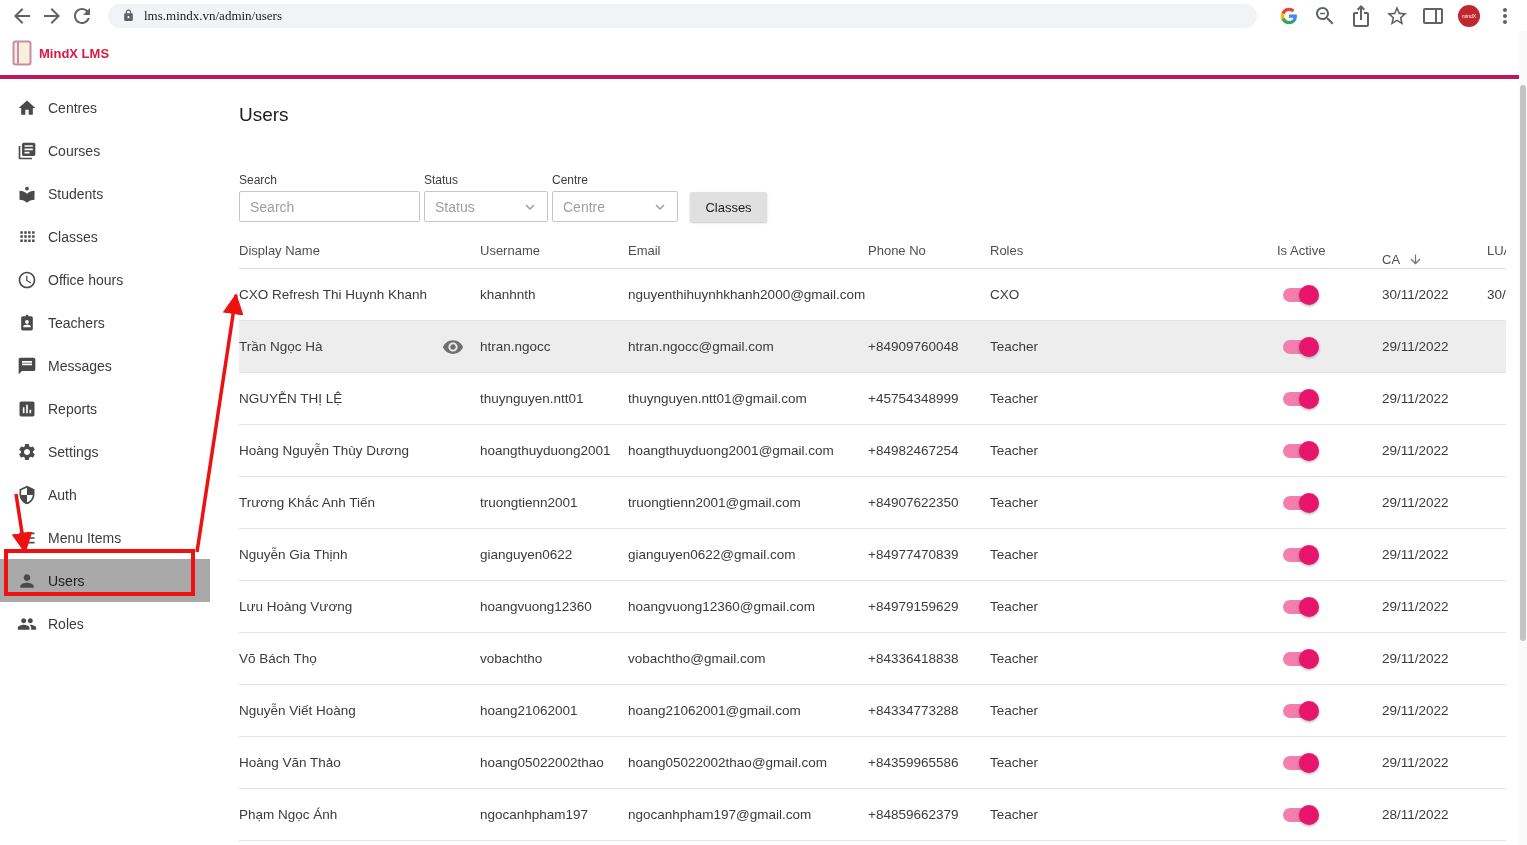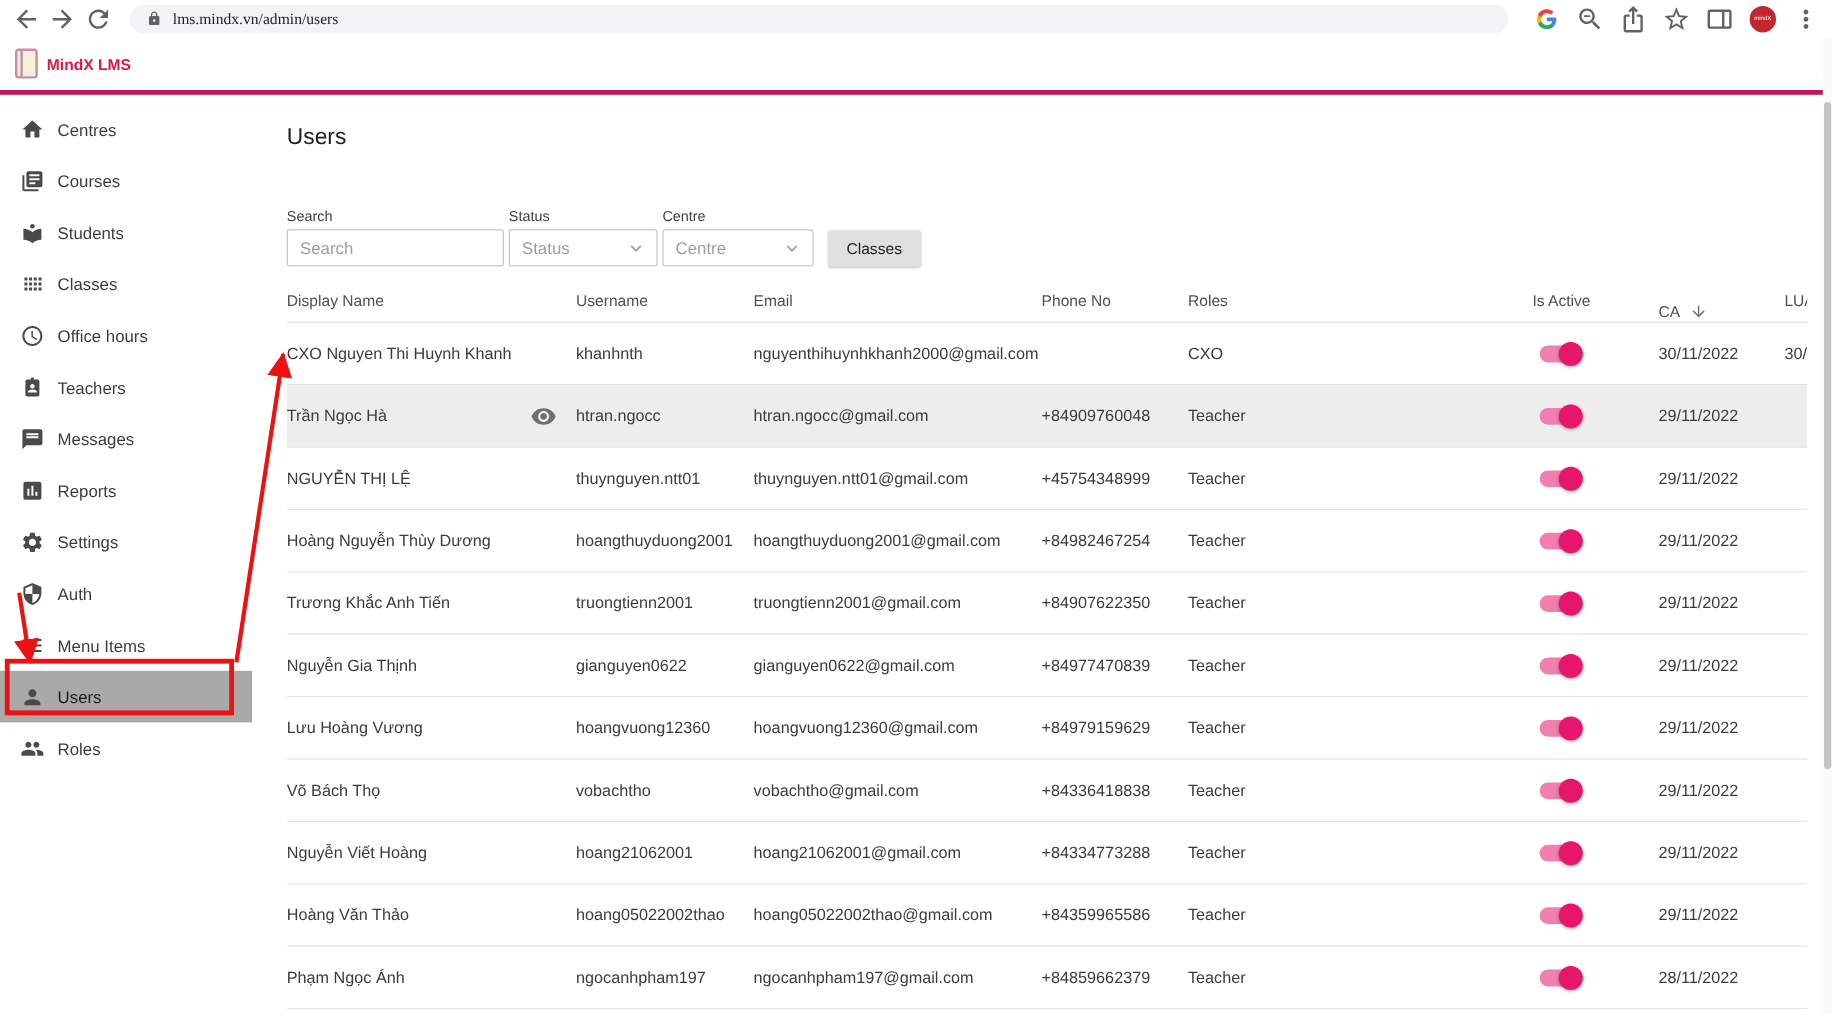--- a/index.html
+++ b/index.html
@@ -328,21 +328,21 @@
             <svg width="100%" height="100%" viewBox="0 0 24 24" fill="currentColor">
               <path d="M20 12l-1.41-1.41L13 16.17V4h-2v12.17l-5.58-5.59L4 12l8 8 8-8z"></path>
             </svg>
           </span>
       </div>
       <div>LUA</div>
     </div>
     <div class="tbody">
         <div class="trow">
     <div class="cell-name">
-      <span>CXO Nguyen Thi Huynh Khanh</span>
+      <span>CXO Refresh Thi Huynh Khanh</span>
       <span class="eye" style="visibility: hidden;">
               <svg width="100%" height="100%" viewBox="0 0 24 24" fill="currentColor">
                 <path d="M12 4.5C7 4.5 2.73 7.61 1 12c1.73 4.39 6 7.5 11 7.5s9.27-3.11 11-7.5c-1.73-4.39-6-7.5-11-7.5zM12 17c-2.76 0-5-2.24-5-5s2.24-5 5-5 5 2.24 5 5-2.24 5-5 5zm0-8c-1.66 0-3 1.34-3 3s1.34 3 3 3 3-1.34 3-3-1.34-3-3-3z"></path>
               </svg>
             </span>
     </div>
     <div>khanhnth</div>
     <div>nguyenthihuynhkhanh2000@gmail.com</div>
     <div></div>
     <div>CXO</div>

